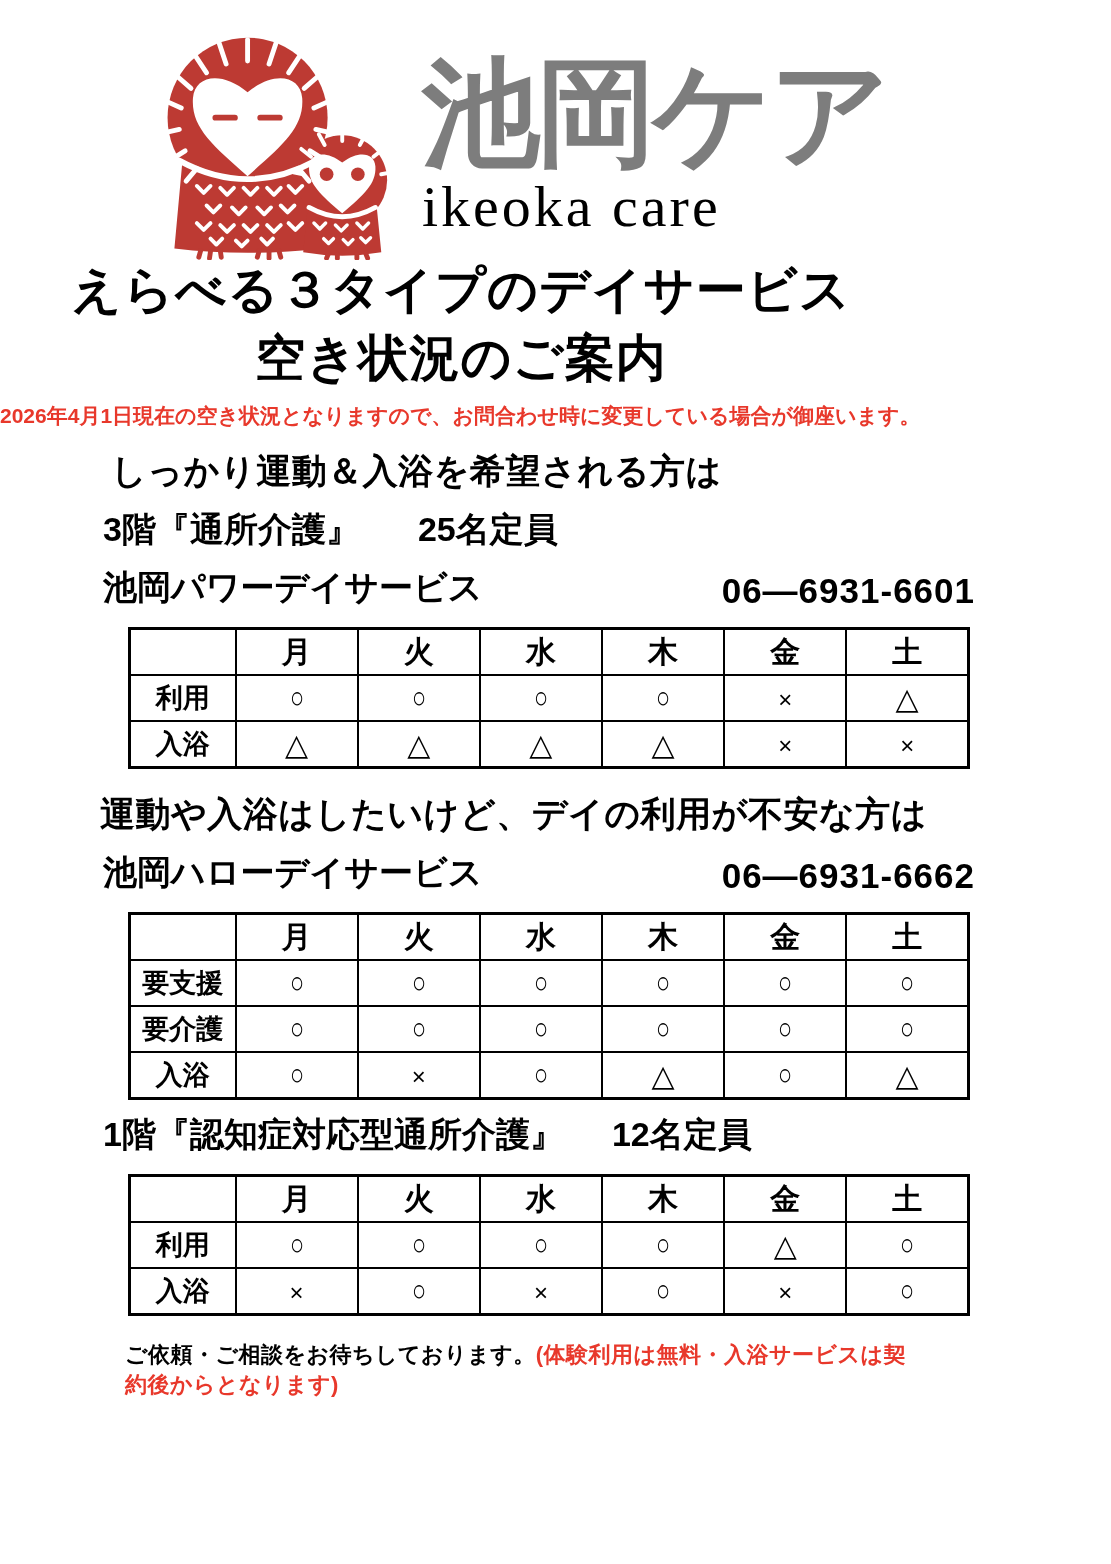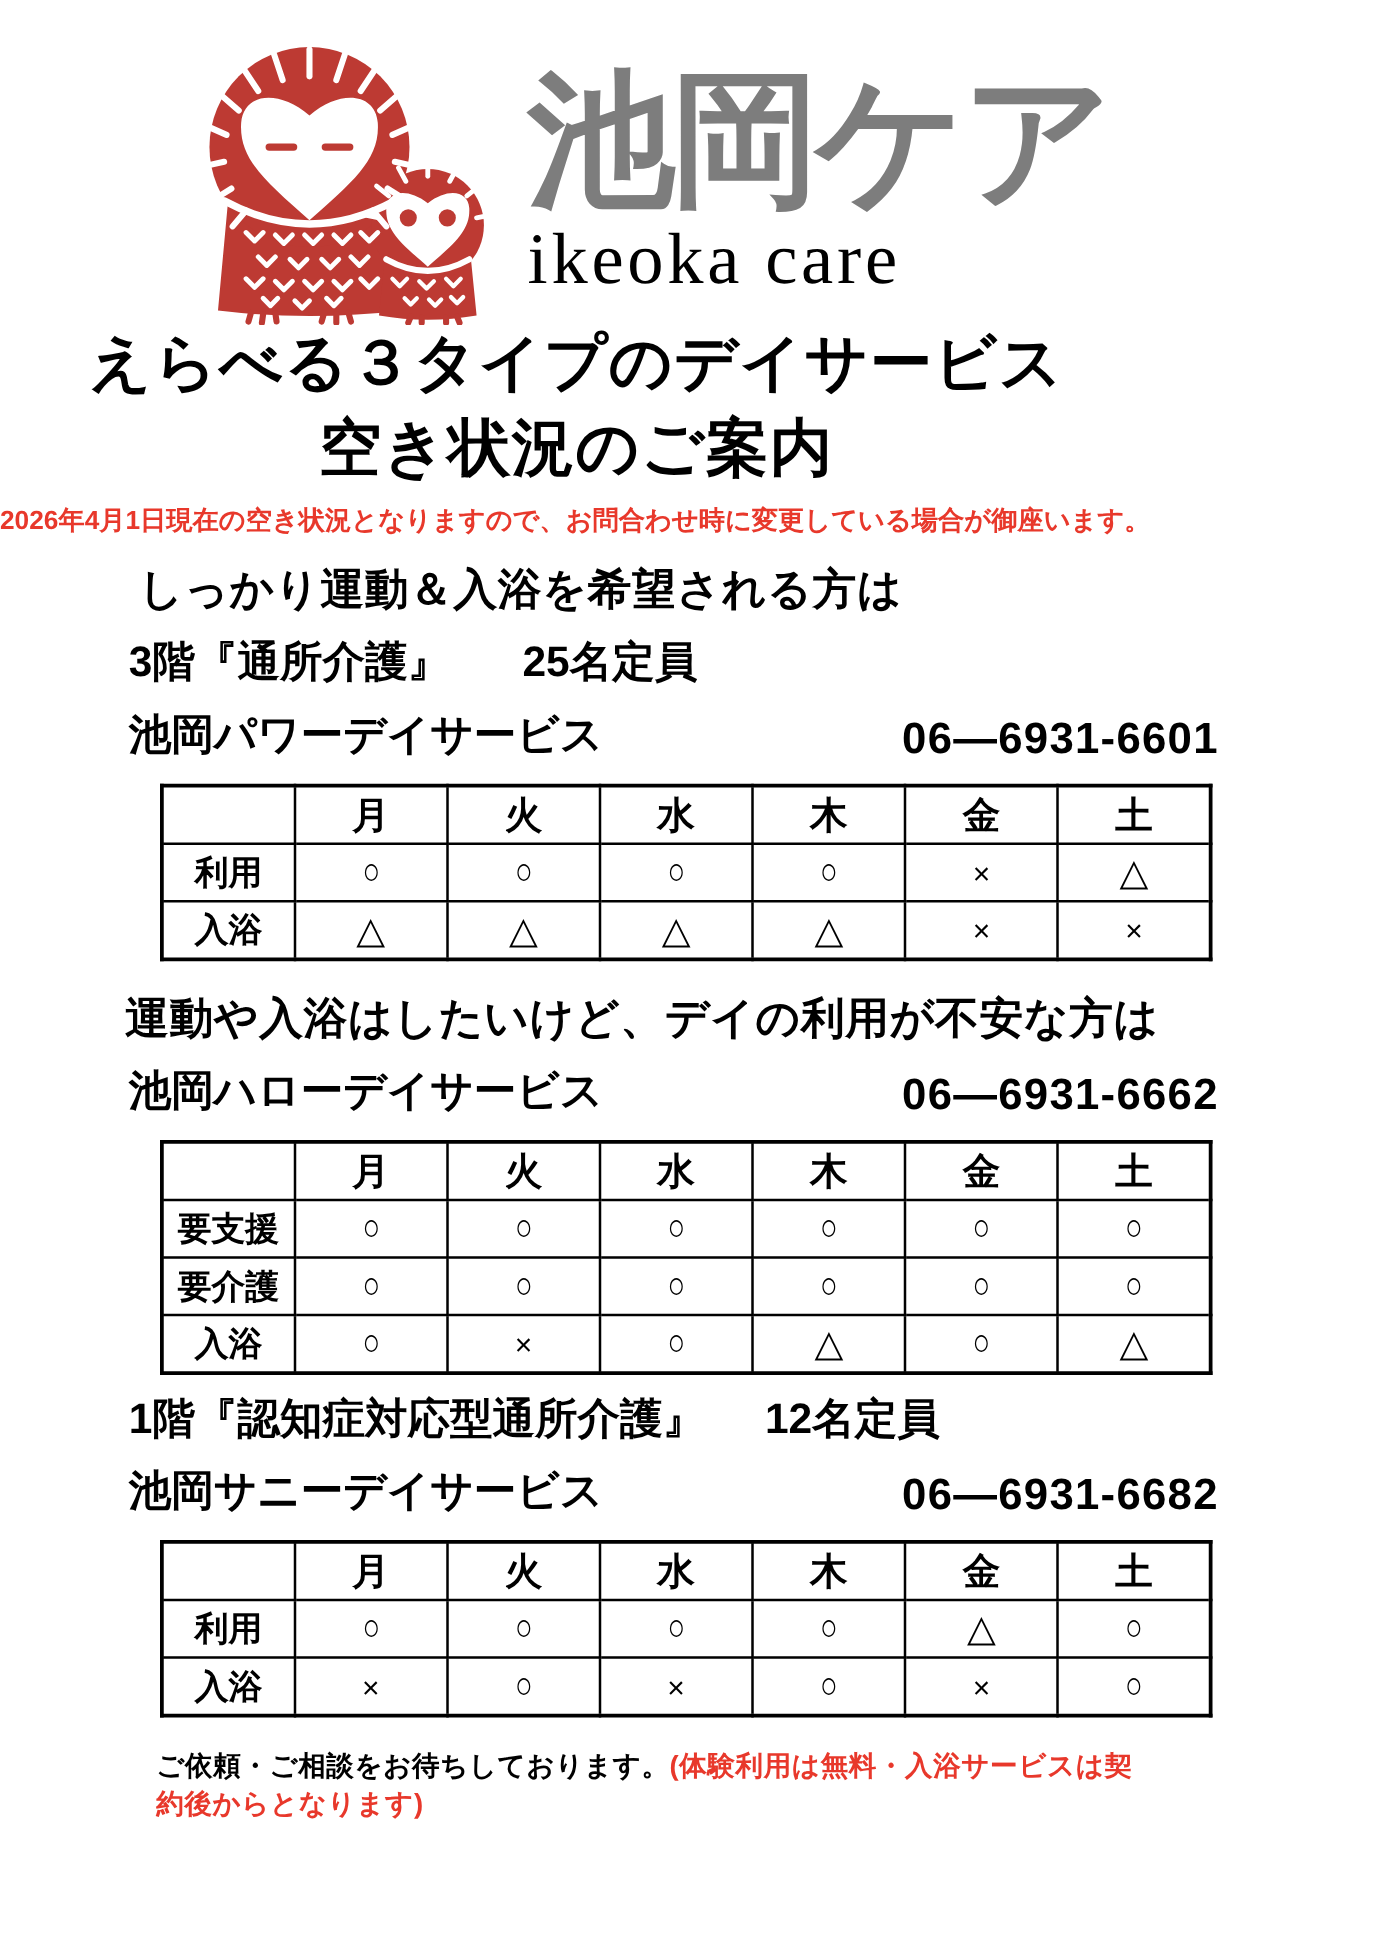--- a/index.html
+++ b/index.html
@@ -277,24 +277,20 @@
             <td class="sym"><span class="sym-triangle">△</span></td>
           </tr>
         </tbody>
       </table>
   </div>
 
   <div class="section">
     <div class="sec-floor">
       <span>1階『認知症対応型通所介護』</span><span class="cap" style="margin-left:48px">12名定員</span>
     </div>
-    <div class="sec-name-row">
-      <span>池岡サニーデイサービス</span>
-      <span class="sec-phone">06—6931-6682</span>
-    </div>
     <table class="avail">
         <colgroup>
           <col class="lbl">
           <col>
           <col>
           <col>
           <col>
           <col>
           <col>
         </colgroup>

